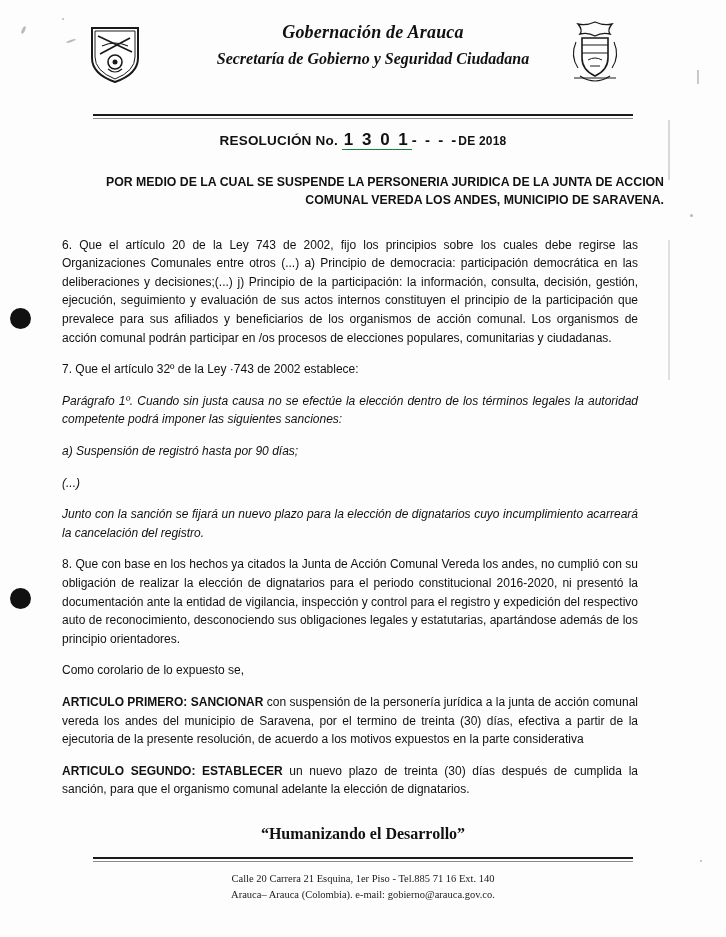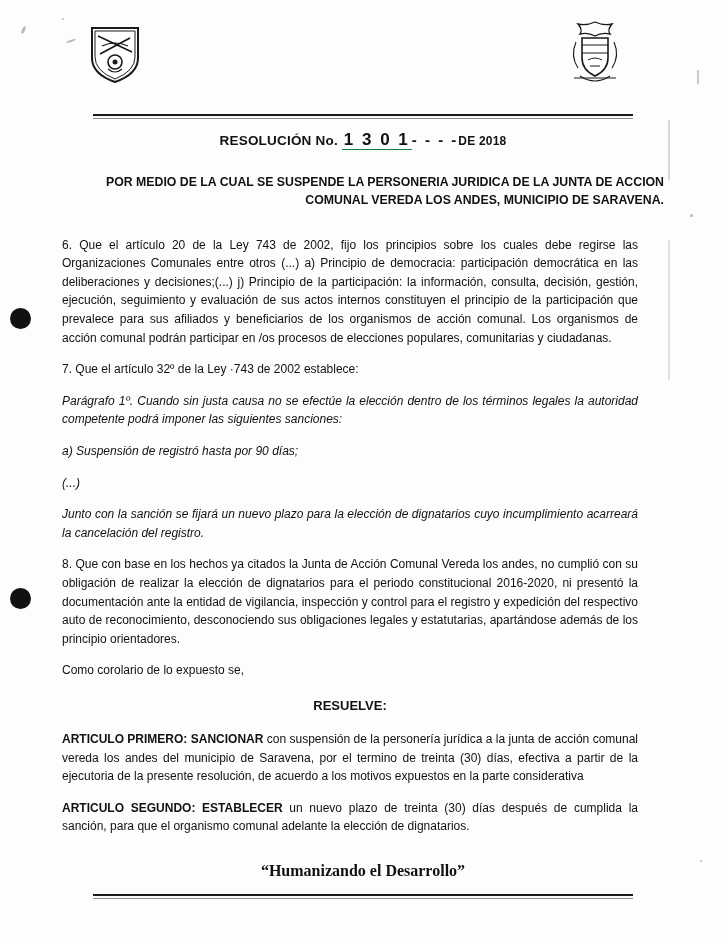--- a/index.html
+++ b/index.html
@@ -212,20 +212,24 @@
         <path d="M14 35 L40 35" stroke="#1a1a1a" stroke-width="1"></path>
         <path d="M20 42 Q27 38 34 42" stroke="#1a1a1a" stroke-width="1" fill="none"></path>
         <path d="M22 48 L32 48" stroke="#1a1a1a" stroke-width="1"></path>
         <path d="M8 24 Q2 38 10 50" stroke="#1a1a1a" stroke-width="1.1" fill="none"></path>
         <path d="M46 24 Q52 38 44 50" stroke="#1a1a1a" stroke-width="1.1" fill="none"></path>
         <path d="M12 58 Q27 68 42 58" stroke="#1a1a1a" stroke-width="1.1" fill="none"></path>
         <path d="M6 60 L48 60" stroke="#1a1a1a" stroke-width="1"></path>
       </svg>
     </span>
 
+    <div class="head-titles">
+      <div class="head-line1">Gobernación de Arauca</div>
+      <div class="head-line2">Secretaría de Gobierno y Seguridad Ciudadana</div>
+    </div>
   </header>
 
   <div class="rule-top"></div>
 
   <div class="res-line">
     <span>RESOLUCIÓN No.</span>
     <span class="res-number">1 3 0 1</span><span class="res-dashes">- - - -</span><span class="res-year">DE 2018</span>
   </div>
 
   <div class="title-block">POR MEDIO DE LA CUAL SE SUSPENDE  LA PERSONERIA JURIDICA DE LA JUNTA DE ACCION COMUNAL VEREDA LOS ANDES, MUNICIPIO DE SARAVENA.</div>
@@ -233,26 +237,27 @@
   <div class="body">
     <p>6. Que el artículo 20 de la Ley 743 de 2002, fijo los principios sobre los cuales debe regirse las Organizaciones Comunales entre otros (...) a) Principio de democracia: participación democrática en las deliberaciones y decisiones;(...) j) Principio de la participación: la información, consulta, decisión, gestión, ejecución, seguimiento y evaluación de sus actos internos constituyen el principio de la participación que prevalece para sus afiliados y beneficiarios de los organismos de acción comunal. Los organismos de acción comunal podrán participar en /os procesos de elecciones populares, comunitarias y ciudadanas.</p>
     <p>7. Que el artículo 32º de la Ley ·743 de 2002 establece:</p>
     <p class="italic">Parágrafo 1º. Cuando sin justa causa no se efectúe la elección dentro de los términos legales la autoridad competente podrá imponer las siguientes sanciones:</p>
     <p class="italic">a) Suspensión de registró hasta por 90 días;</p>
     <p class="italic">(...)</p>
     <p class="italic">Junto con la sanción se fijará un nuevo plazo para la elección de dignatarios cuyo incumplimiento acarreará la cancelación del registro.</p>
     <p>8. Que con base en los hechos ya citados la Junta de Acción Comunal Vereda los andes, no cumplió con su obligación de realizar la elección de dignatarios para el periodo constitucional 2016-2020, ni presentó la documentación ante la entidad de vigilancia, inspección y control para el registro y expedición del respectivo auto de reconocimiento, desconociendo sus obligaciones legales y estatutarias, apartándose además de los principio orientadores.</p>
     <p class="tight">Como corolario de lo expuesto se,</p>
 
-    <div class="resuelve">RESUELVE:</div>
 
     <p><span class="art-label">ARTICULO PRIMERO: SANCIONAR</span><span> con suspensión de la personería jurídica a la junta de acción comunal vereda los andes del municipio de Saravena, por el termino de treinta (30) días, efectiva a partir de la ejecutoria de la presente resolución, de acuerdo a los motivos expuestos en la parte considerativa</span></p>
     <p><span class="art-label">ARTICULO SEGUNDO: ESTABLECER</span><span> un nuevo plazo de treinta (30) días después de cumplida la sanción, para que el organismo comunal adelante la elección de dignatarios.</span></p>
   </div>
 
   <div class="slogan">“Humanizando el Desarrollo”</div>
 
   <div class="rule-bottom"></div>
 
   <footer class="doc-foot">
+    <div>Calle 20 Carrera 21 Esquina, 1er Piso - Tel.885 71 16 Ext. 140</div>
+    <div>Arauca– Arauca (Colombia).  e-mail: gobierno@arauca.gov.co.</div>
   </footer>
 
 </div>
 
 </body></html>

